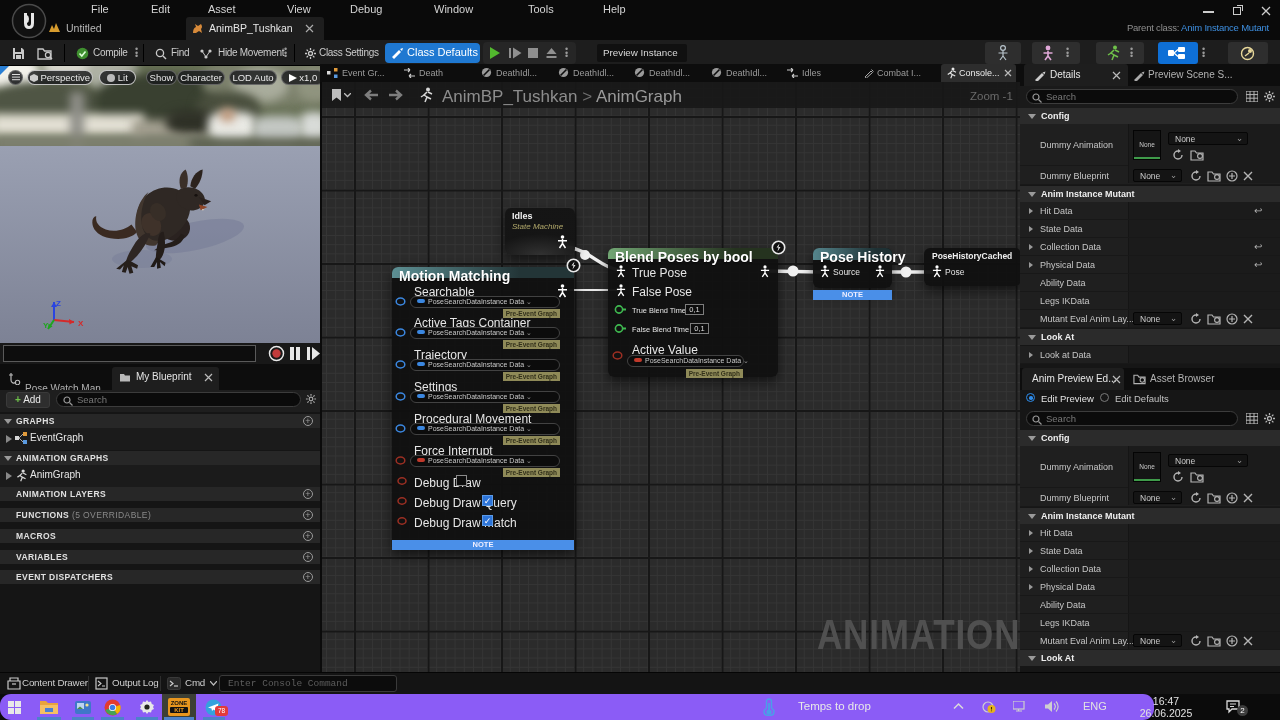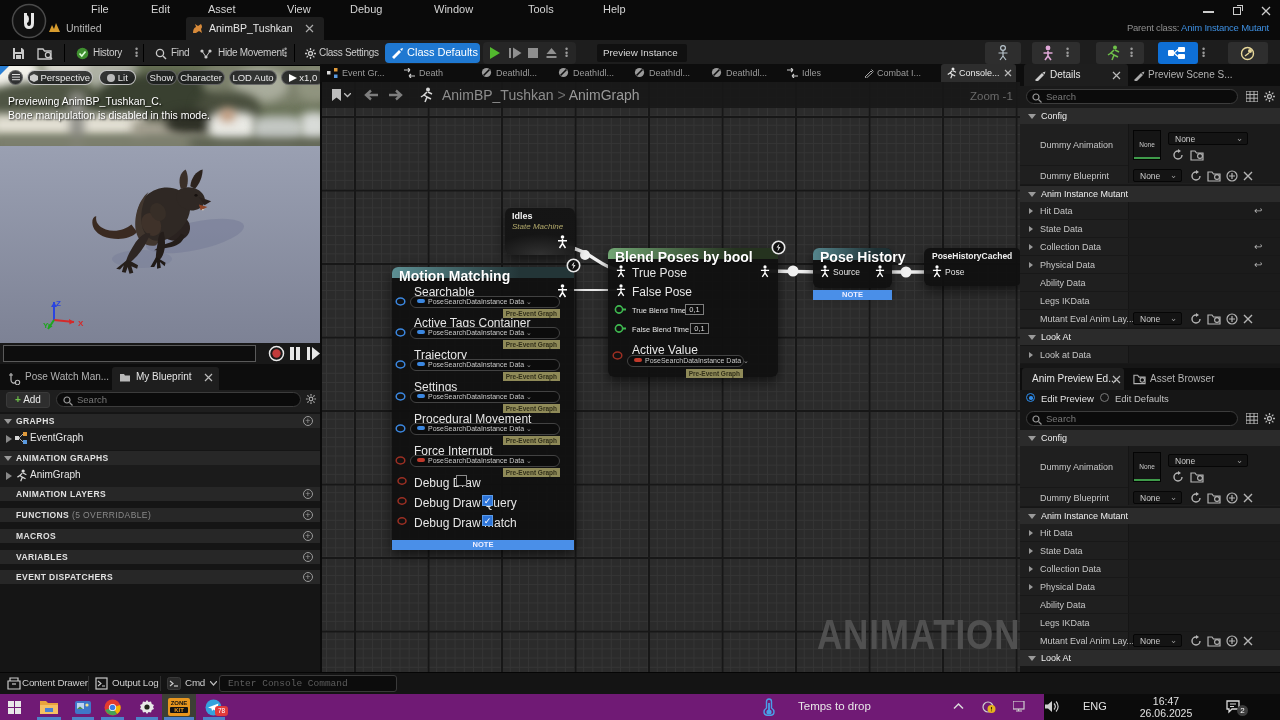--- a/index.html
+++ b/index.html
@@ -42,25 +42,25 @@
 #watermark { position:absolute; left:495px; top:528px; font-size:43px; font-weight:bold; color:#505050; letter-spacing:1px; transform:scaleX(0.815); transform-origin:left; }
 .node { position:absolute; background:rgba(17,17,17,0.96); border-radius:6px; box-shadow:0 5px 12px rgba(0,0,0,0.55); }
 .nhead { position:absolute; left:0; top:0; width:100%; border-radius:6px 6px 0 0; }
 .ntitle { position:absolute; left:7px; top:1px; font-size:14px; font-weight:bold; color:#fff; text-shadow:0 1px 1px rgba(0,0,0,0.6); white-space:nowrap; }
 .nlabel { position:absolute; color:#e6e6e6; font-size:12px; white-space:nowrap; }
 .npill { position:absolute; height:12px; background:#0c0c0c; border:1px solid #424242; border-radius:7px; color:#c9c9c9; font-size:7px; line-height:10px; white-space:nowrap; }
 .nbadge { position:absolute; height:9px; background:#8f8a58; color:#32301a; font-size:6.5px; font-weight:bold; line-height:9px; padding:0 3px; white-space:nowrap; }
 .note { position:absolute; background:#4a8fe8; color:#eef; font-size:7.5px; font-weight:bold; text-align:center; line-height:10px; height:10px; }
 
 #rightpanel { position:absolute; left:1020px; top:64px; width:260px; height:608px; background:#161616; }
-.dhead { position:absolute; left:0; width:260px; height:16px; background:#2b2b2b; color:#efefef; font-size:9px; font-weight:normal; line-height:16px; }
+.dhead { position:absolute; left:0; width:260px; height:16px; background:#2b2b2b; color:#efefef; font-size:9px; font-weight:bold; line-height:16px; }
 .searchpill { position:absolute; height:15px; background:#0e0e0e; border:1px solid #3c3c3c; border-radius:9px; color:#787878; font-size:9.5px; line-height:13px; }
 
 #statusbar { position:absolute; left:0; top:672px; width:1280px; height:22px; background:#141414; border-top:1px solid #050505; }
-#taskbar { position:absolute; left:0; top:694px; width:1044px; height:26px; background:#701a75; }
+#taskbar { position:absolute; left:0; top:694px; width:1154px; height:26px; background:#8b5cf6;border-radius:11px; }
 .sbtext { color:#cfcfcf; font-size:9.8px; letter-spacing:-0.2px; }
 .ulme { position:absolute; top:23px; height:2.5px; background:#4d82c8; }
 .blur { filter:blur(5px); }
 .rrow { position:absolute; left:0; width:260px; height:18px; background:#1f1f1f; border-bottom:1px solid #181818; }
 .rrow::after { content:""; position:absolute; left:108px; top:0; width:152px; height:17px; background:#1b1b1b; border-left:1px solid #151515; }
 .rlab { position:absolute; left:20px; top:4px; font-size:9px; color:#c6c6c6; white-space:nowrap; z-index:2; }
 .rarr { position:absolute; left:9px; top:6px; width:0; height:0; border-left:4px solid #999; border-top:3px solid transparent; border-bottom:3px solid transparent; z-index:2; }
 .rst { position:absolute; left:234px; top:4px; z-index:2; color:#b0b0b0; font-size:10px; }
 .nonebox { position:absolute; width:49px; height:13px; background:#141414; border:1px solid #060606; border-radius:2px; color:#ccc; font-size:8.5px; line-height:12px; padding-left:6px; z-index:2; }
 .nonebox::after { content:"\2304"; position:absolute; right:4px; top:-1px; color:#999; }
@@ -117,21 +117,21 @@
   <svg class="abs" style="left:37px; top:7px;" width="16" height="13" viewBox="0 0 16 13">
       <path d="M1,2 h5 l1.5,2 H14 v8 H1 Z" fill="none" stroke="#c9c9c9" stroke-width="1.3"></path>
       <circle cx="11" cy="8" r="2.6" fill="none" stroke="#c9c9c9" stroke-width="1.2"></circle>
       <path d="M13,10 L15,12" stroke="#c9c9c9" stroke-width="1.4"></path>
     </svg>
   <div class="tdiv" style="left:64px;"></div>
   <svg class="abs" style="left:76px; top:7px;" width="13" height="13" viewBox="0 0 13 13">
       <circle cx="6.5" cy="6.5" r="5.8" fill="#3f8f2f"></circle>
       <path d="M3.5,6.5 L5.8,9 L9.5,4.5" stroke="#dfffdB" stroke-width="1.6" fill="none"></path>
     </svg>
-  <div class="tbtn" style="left:93px;">History</div>
+  <div class="tbtn" style="left:93px;">Compile</div>
   <div class="abs" style="left:135px; top:8px; color:#9a9a9a; font-size:9px; line-height:3.6px;">•<br>•<br>•</div>
   <div class="tdiv" style="left:143px;"></div>
   <svg class="abs" style="left:155px; top:8px;" width="12" height="12" viewBox="0 0 12 12">
       <circle cx="5" cy="5" r="3.6" fill="none" stroke="#c9c9c9" stroke-width="1.3"></circle>
       <path d="M8,8 L11,11" stroke="#c9c9c9" stroke-width="1.4"></path>
     </svg>
   <div class="tbtn" style="left:171px;">Find</div>
   <svg class="abs" style="left:199px; top:8px;" width="14" height="12" viewBox="0 0 14 12">
       <circle cx="3" cy="3" r="1.6" fill="#c9c9c9"></circle>
       <circle cx="11" cy="3" r="1.6" fill="#c9c9c9"></circle>
@@ -286,21 +286,20 @@
       </svg> Perspective</div>
   <div class="pill" style="left:99px; width:37px; border-color:rgba(220,220,220,0.85);"><svg width="8" height="8" viewBox="0 0 8 8" style="vertical-align:-1px;">
         <circle cx="4" cy="4" r="4" fill="#bbb"></circle>
       </svg> Lit</div>
   <div class="pill" style="left:146px; width:31px;">Show</div>
   <div class="pill" style="left:177px; width:48px;">Character</div>
   <div class="pill" style="left:229px; width:48px;">LOD Auto</div>
   <div class="pill" style="left:281px; width:44px;"><svg width="8" height="8" viewBox="0 0 8 8" style="vertical-align:-1px;">
         <path d="M0,0 L8,4 L0,8 Z" fill="#fff"></path>
       </svg> x1,0</div>
-  <div id="vp-caption">Previewing AnimBP_Tushkan_C.<br>Bone manipulation is disabled in this mode.</div>
   <div id="scrubrow">
     <div id="scrubbox"></div>
     <svg class="abs" style="left:268px; top:2px;" width="17" height="17" viewBox="0 0 17 17">
         <circle cx="8.5" cy="8.5" r="7" fill="none" stroke="#e8e8e8" stroke-width="1.5"></circle>
         <circle cx="8.5" cy="8.5" r="4.2" fill="#c23b3b"></circle>
       </svg>
     <div class="abs" style="left:290px; top:4px; width:3.5px; height:13px; background:#e8e8e8;"></div>
     <div class="abs" style="left:296px; top:4px; width:3.5px; height:13px; background:#e8e8e8;"></div>
     <div class="abs" style="left:307px; top:4px; width:3px; height:13px; background:#e8e8e8;"></div>
     <svg class="abs" style="left:311px; top:4px;" width="10" height="13" viewBox="0 0 10 13">
@@ -309,21 +308,21 @@
   </div>
 </div>
 
 <div id="leftpanel">
 
   <div class="abs" style="left:0; top:0; width:320px; height:26px; background:#0d0d0d;"></div>
   <svg class="abs" style="left:8px; top:8px;" width="13" height="13" viewBox="0 0 13 13">
       <path d="M3,1 L3,8 M1,3 L5,3 M3,8 C3,11 6,12 8,10" stroke="#b9b9b9" stroke-width="1.2" fill="none"></path>
       <circle cx="9.5" cy="10.5" r="2.2" fill="none" stroke="#b9b9b9" stroke-width="1.1"></circle>
     </svg>
-  <div class="abs" style="left:25px; top:7px; color:#b2b2b2; font-size:10px;">Pose Watch Man...</div>
+  <div class="abs" style="left:25px; top:19px; color:#b2b2b2; font-size:10px;">Pose Watch Man...</div>
   <div class="abs" style="left:112px; top:3px; width:107px; height:23px; background:#1e1e1e; border-radius:3px 3px 0 0;"></div>
   <svg class="abs" style="left:119px; top:8px;" width="12" height="11" viewBox="0 0 12 11">
       <path d="M1,2 h4 l1,1.5 h5 v6 h-10 Z" fill="#b9b9b9"></path>
     </svg>
   <div class="abs" style="left:136px; top:7px; color:#e4e4e4; font-size:10px;">My Blueprint</div>
   <svg class="abs" style="left:204px; top:9px;" width="9" height="9" viewBox="0 0 9 9">
       <path d="M1,1 L8,8 M8,1 L1,8" stroke="#bbb" stroke-width="1.2"></path>
     </svg>
 
   <div class="abs" style="left:0; top:26px; width:320px; height:22px; background:#1e1e1e;"></div>
@@ -434,21 +433,21 @@
     <svg class="abs" style="left:41px; top:7px;" width="15" height="12" viewBox="0 0 15 12">
         <path d="M15,6 H4 M8,1.5 L3,6 L8,10.5" stroke="#7e7e7e" stroke-width="2.4" fill="none"></path>
       </svg>
     <svg class="abs" style="left:67px; top:7px;" width="15" height="12" viewBox="0 0 15 12">
         <path d="M0,6 H11 M7,1.5 L12,6 L7,10.5" stroke="#7e7e7e" stroke-width="2.4" fill="none"></path>
       </svg>
     <svg class="abs" style="left:97px; top:5px;" width="14" height="16" viewBox="0 0 14 16">
         <circle cx="9" cy="2.5" r="2" fill="#d8d8d8"></circle>
         <path d="M8,5 L5,8 L8,10 L6,15 M5,8 L2,10 M8,10 L12,12 M9,5 L13,7" stroke="#d8d8d8" stroke-width="1.5" fill="none"></path>
       </svg>
-    <div class="abs" style="left:120px; top:5px; font-size:14px; color:#8d8d8d;">AnimBP_Tushkan <span style="color:#6e6e6e;">&gt;</span> <span style="color:#9a9a9a;">AnimGraph</span></div>
+    <div class="abs" style="left:120px; top:5px; font-size:17px; color:#8d8d8d;">AnimBP_Tushkan <span style="color:#6e6e6e;">&gt;</span> <span style="color:#9a9a9a;">AnimGraph</span></div>
     <div class="abs" style="left:648px; top:8px; font-size:11.5px; color:#6a6a6a;">Zoom -1</div>
   </div>
 
   <svg class="abs" style="left:0; top:0;" width="698" height="590" viewBox="0 0 698 590">
     <path d="M245,165 C268,168 276,184 296,188" stroke="#f0f0f0" stroke-width="3.5" fill="none"></path>
     <circle cx="263" cy="173" r="5" fill="#f0f0f0"></circle>
     <path d="M241,208 L296,208" stroke="#e8e8e8" stroke-width="2.2" fill="none"></path>
     <path d="M444,189 L499,190" stroke="#f0f0f0" stroke-width="3.5" fill="none"></path>
     <circle cx="471" cy="189" r="5.5" fill="#f0f0f0"></circle>
     <path d="M557,190 L612,190" stroke="#f0f0f0" stroke-width="3.5" fill="none"></path>

